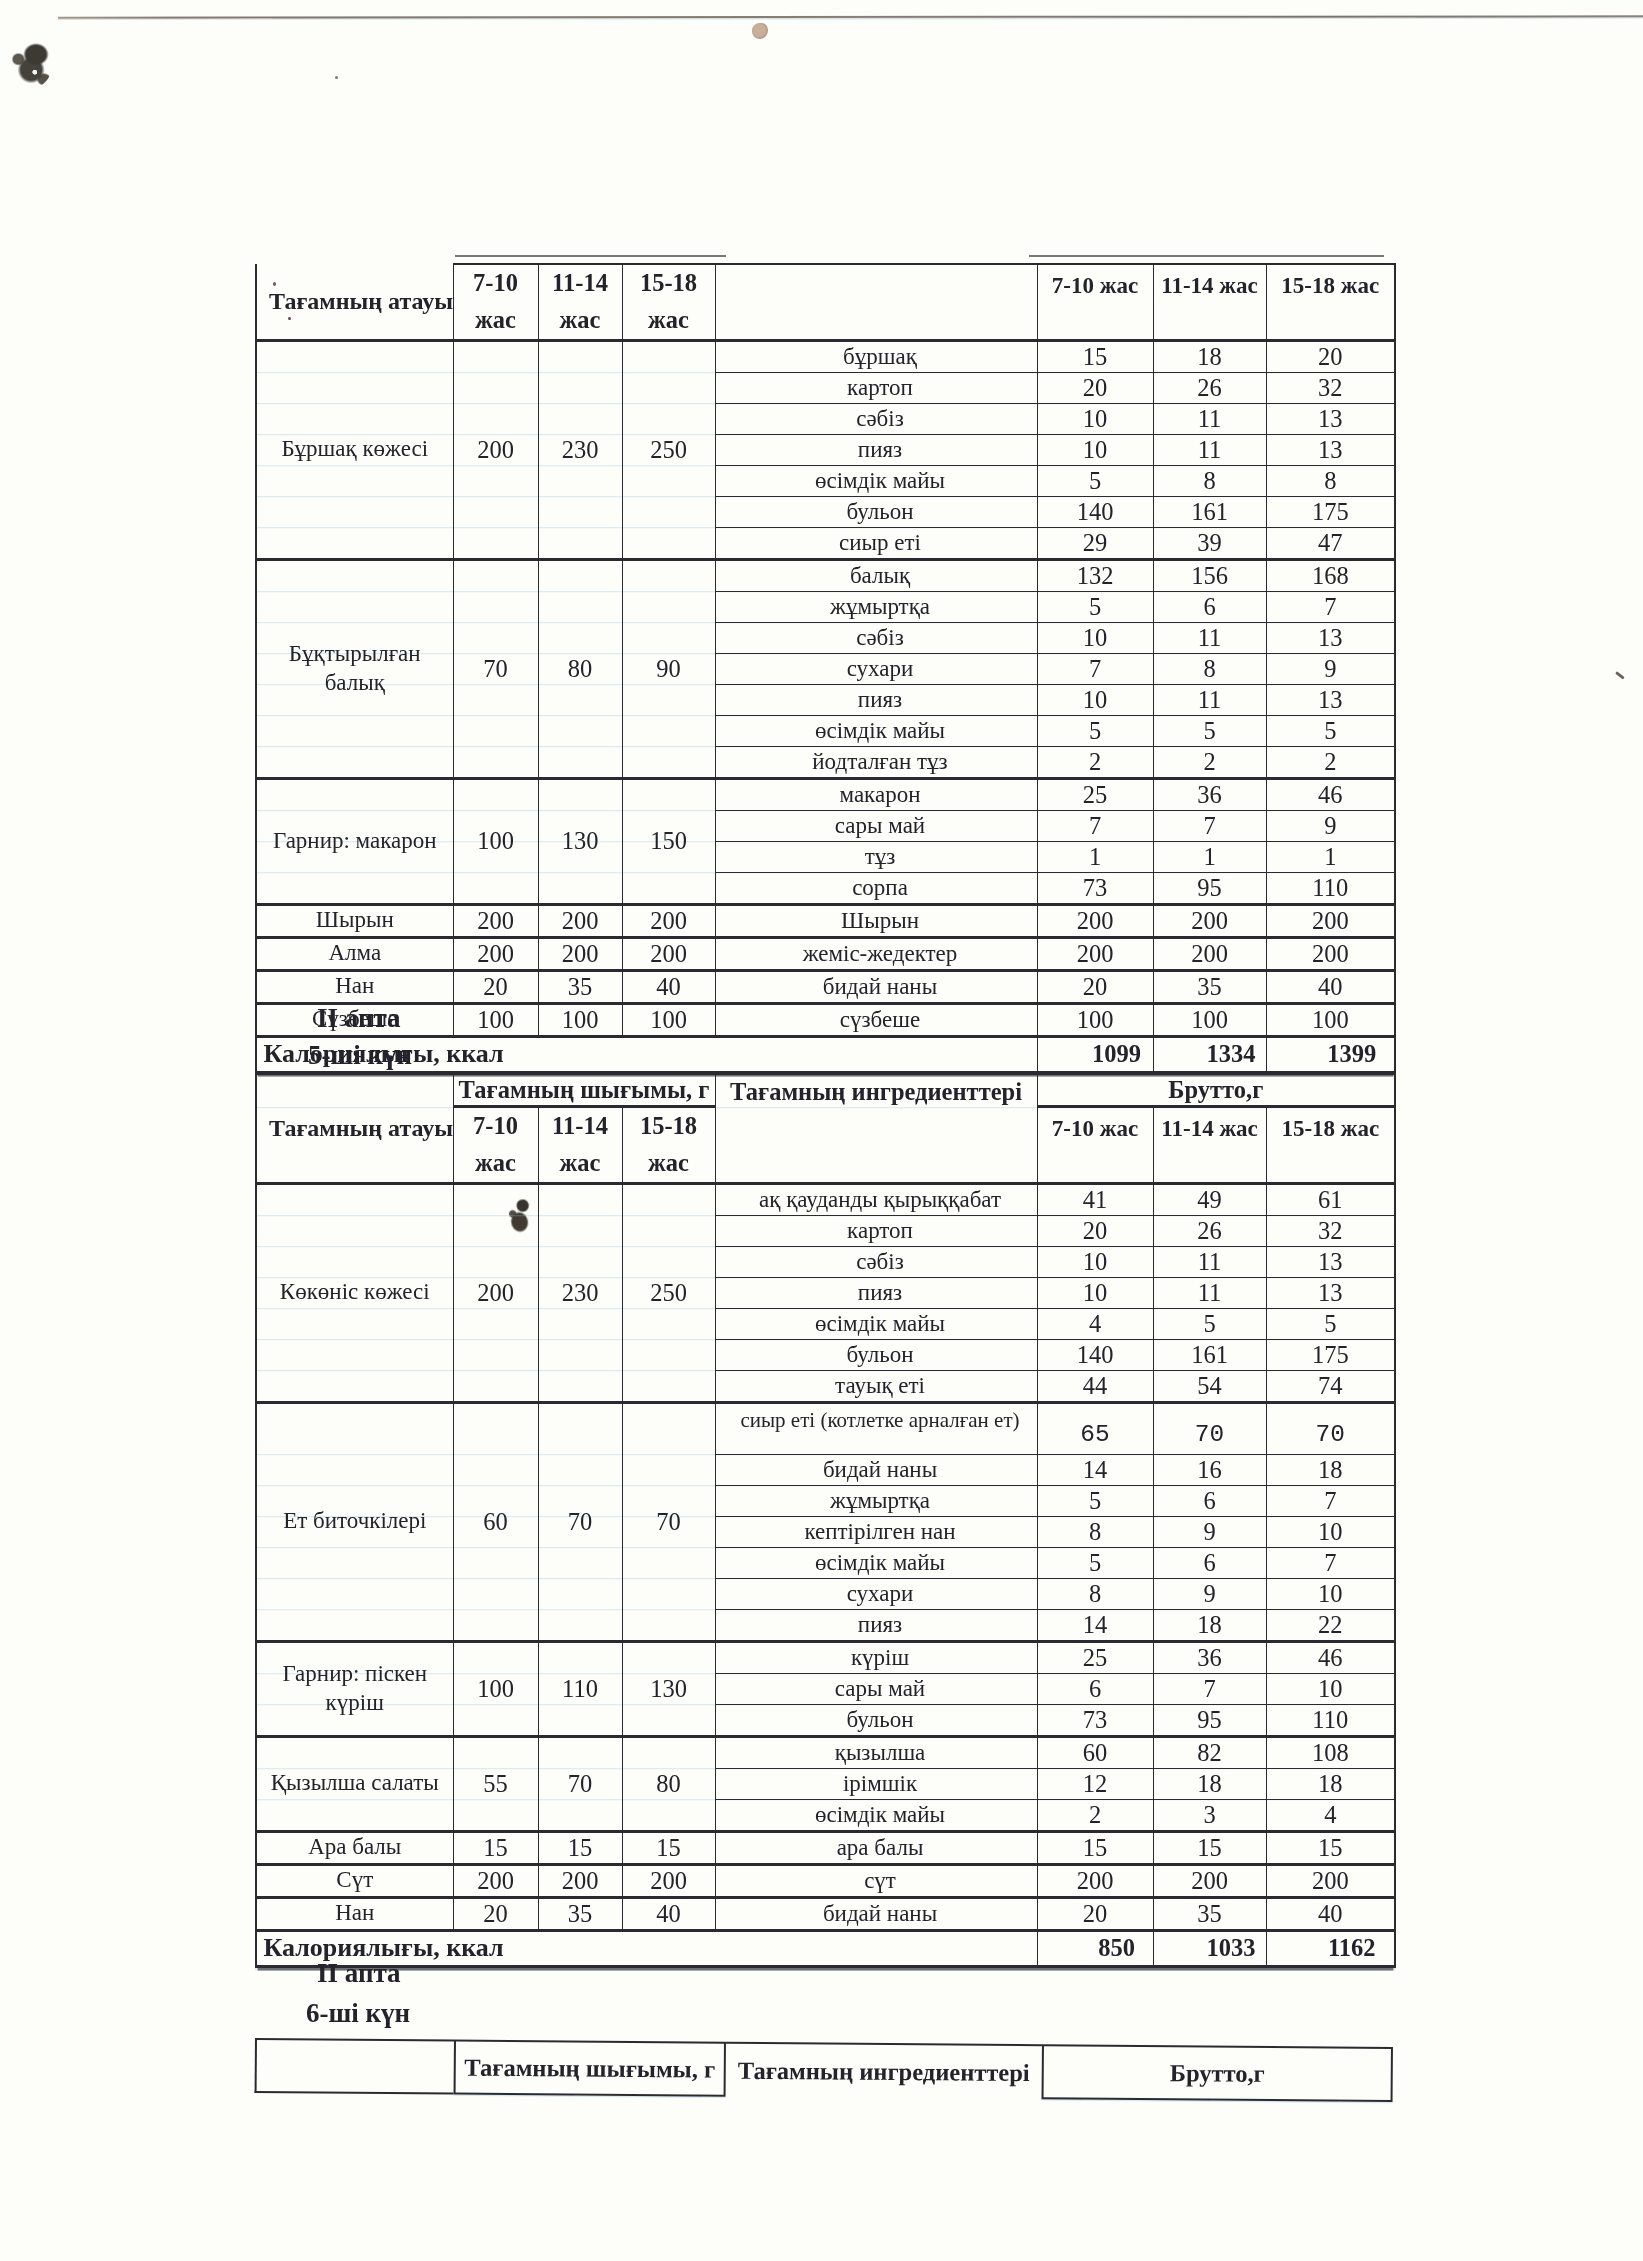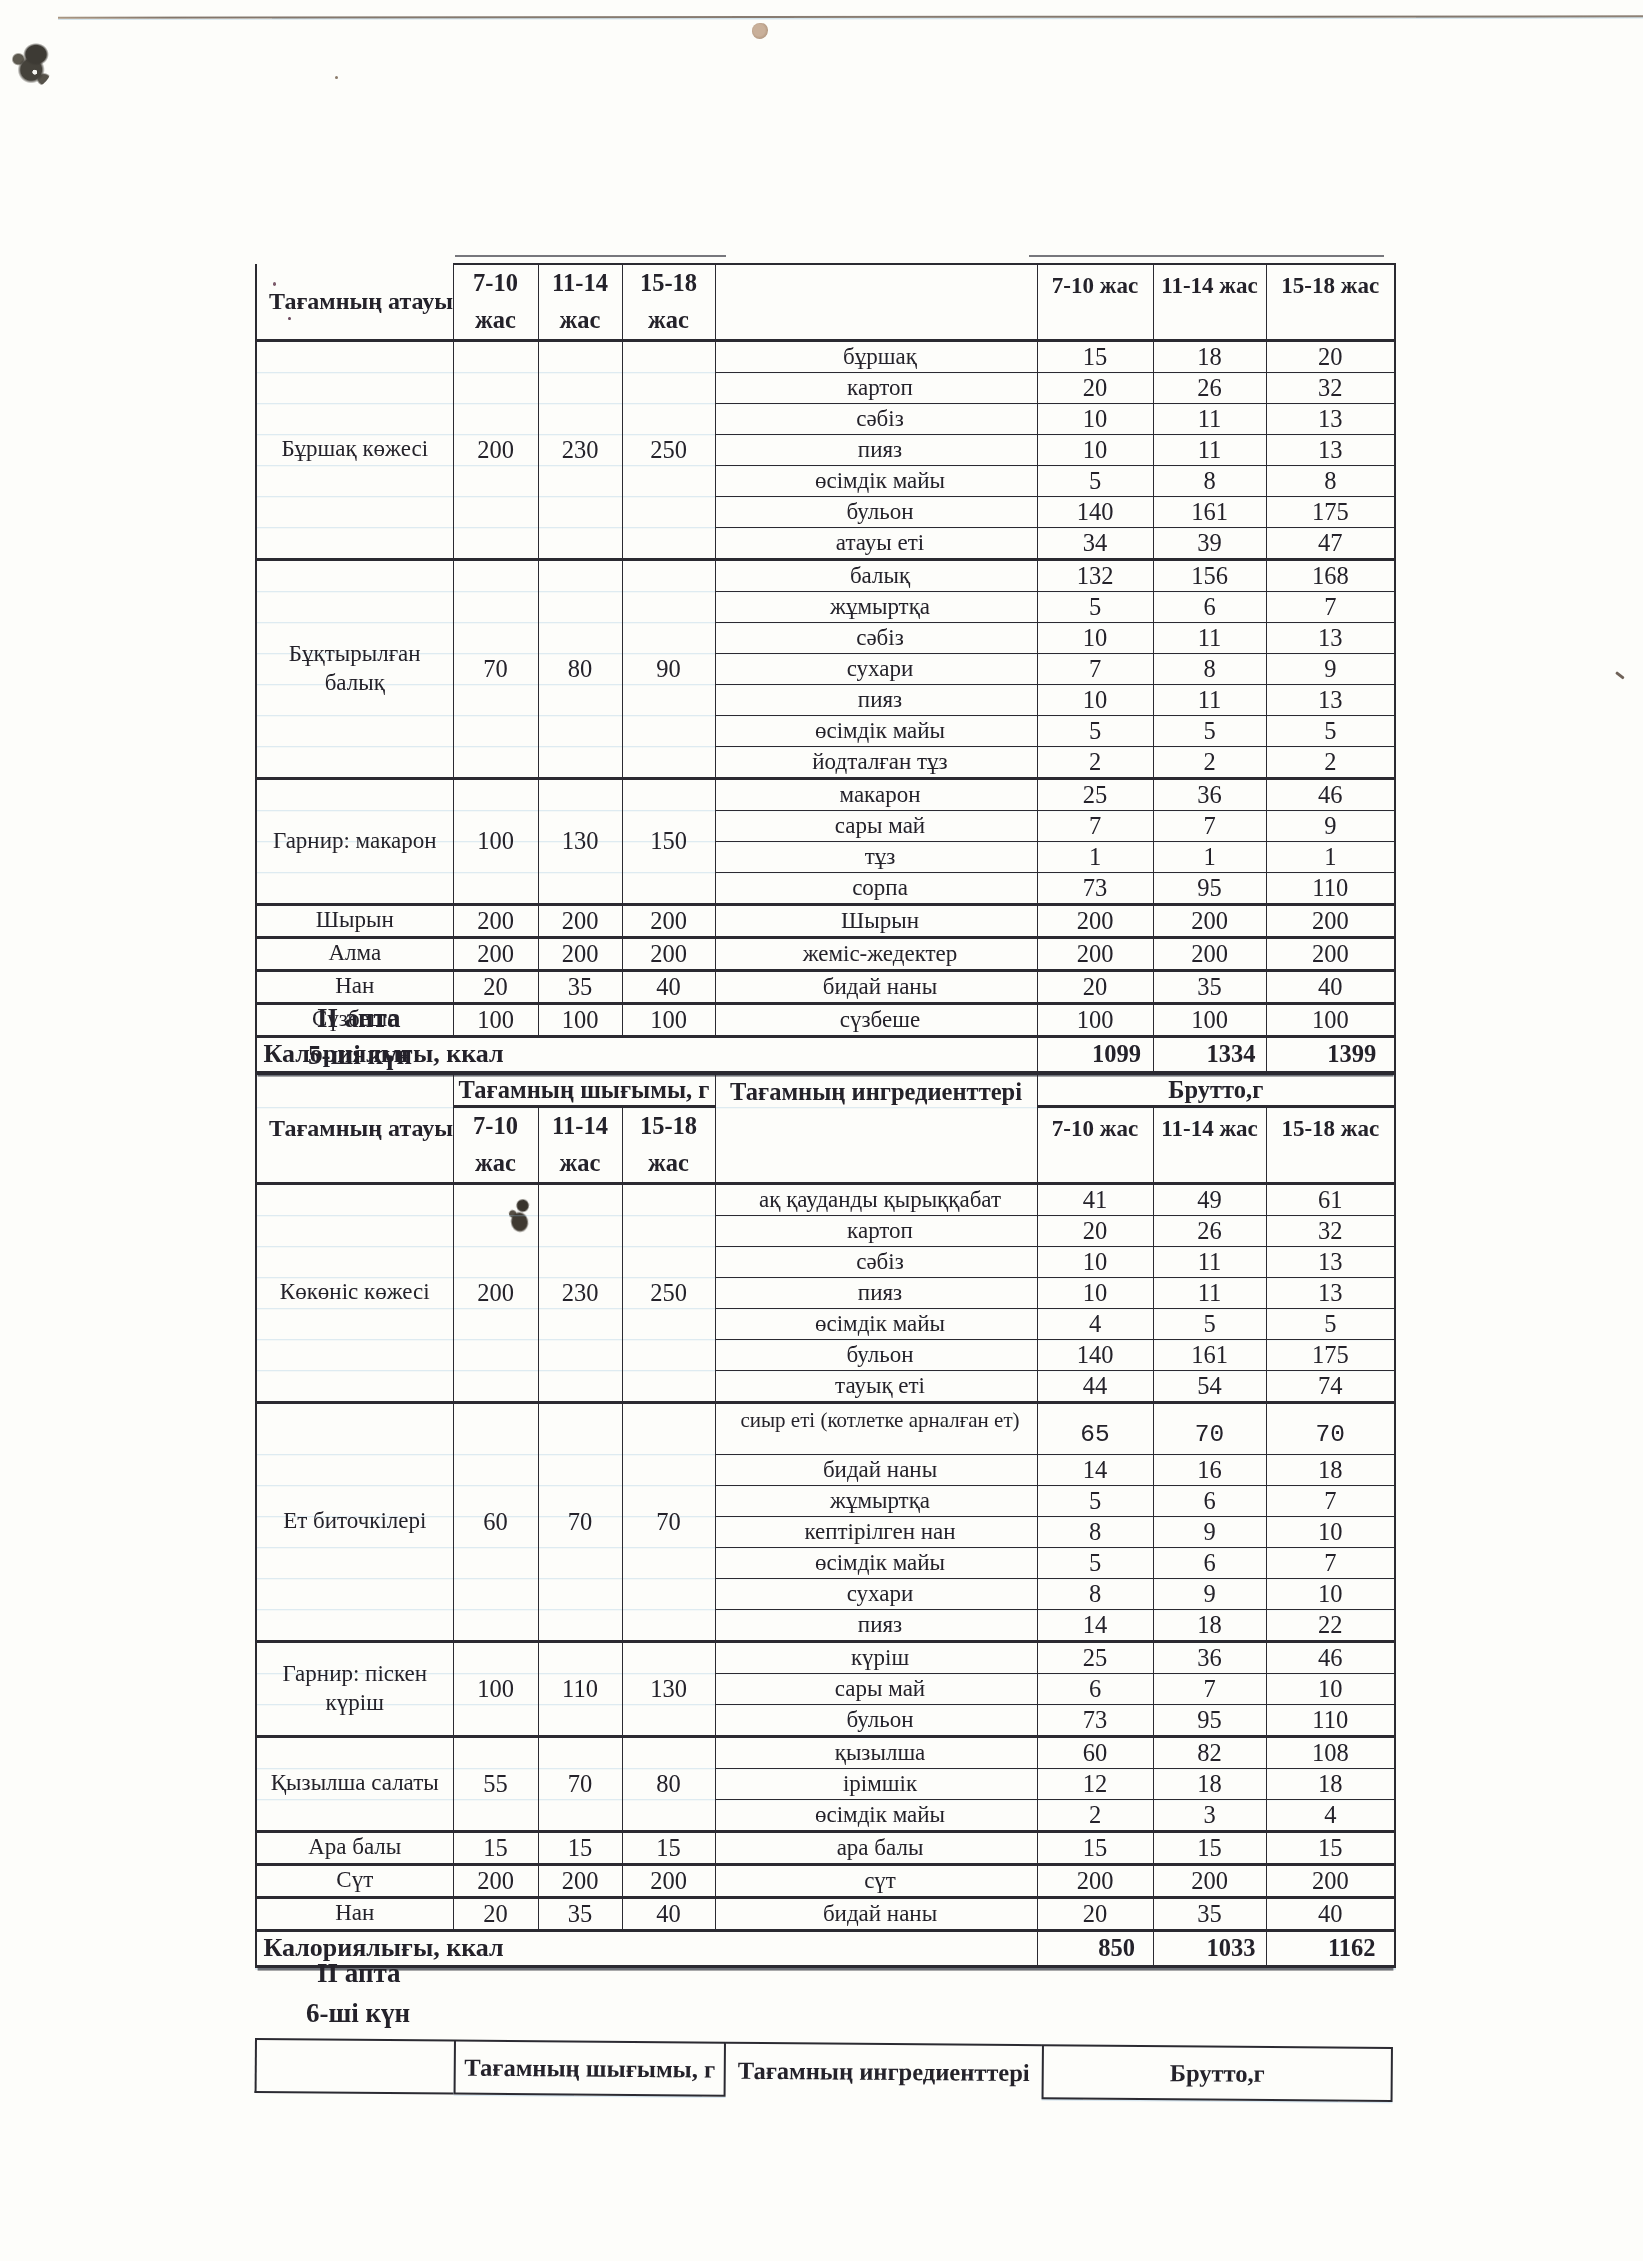--- a/index.html
+++ b/index.html
@@ -171,22 +171,22 @@
           <td class="num gval">8</td>
           <td class="num gval">8</td>
         </tr>
         <tr>
           <td class="ing">бульон</td>
           <td class="num gval">140</td>
           <td class="num gval">161</td>
           <td class="num gval">175</td>
         </tr>
         <tr>
-          <td class="ing">атауы еті</td>
-          <td class="num gval">34</td>
+          <td class="ing">сиыр еті</td>
+          <td class="num gval">29</td>
           <td class="num gval">39</td>
           <td class="num gval">47</td>
         </tr>
         <tr class="gfirst">
           <td class="dish" rowspan="7">Бұқтырылған балық</td>
           <td class="num portion" rowspan="7">70</td>
           <td class="num portion" rowspan="7">80</td>
           <td class="num portion" rowspan="7">90</td>
           <td class="ing">балық</td>
           <td class="num gval">132</td>

